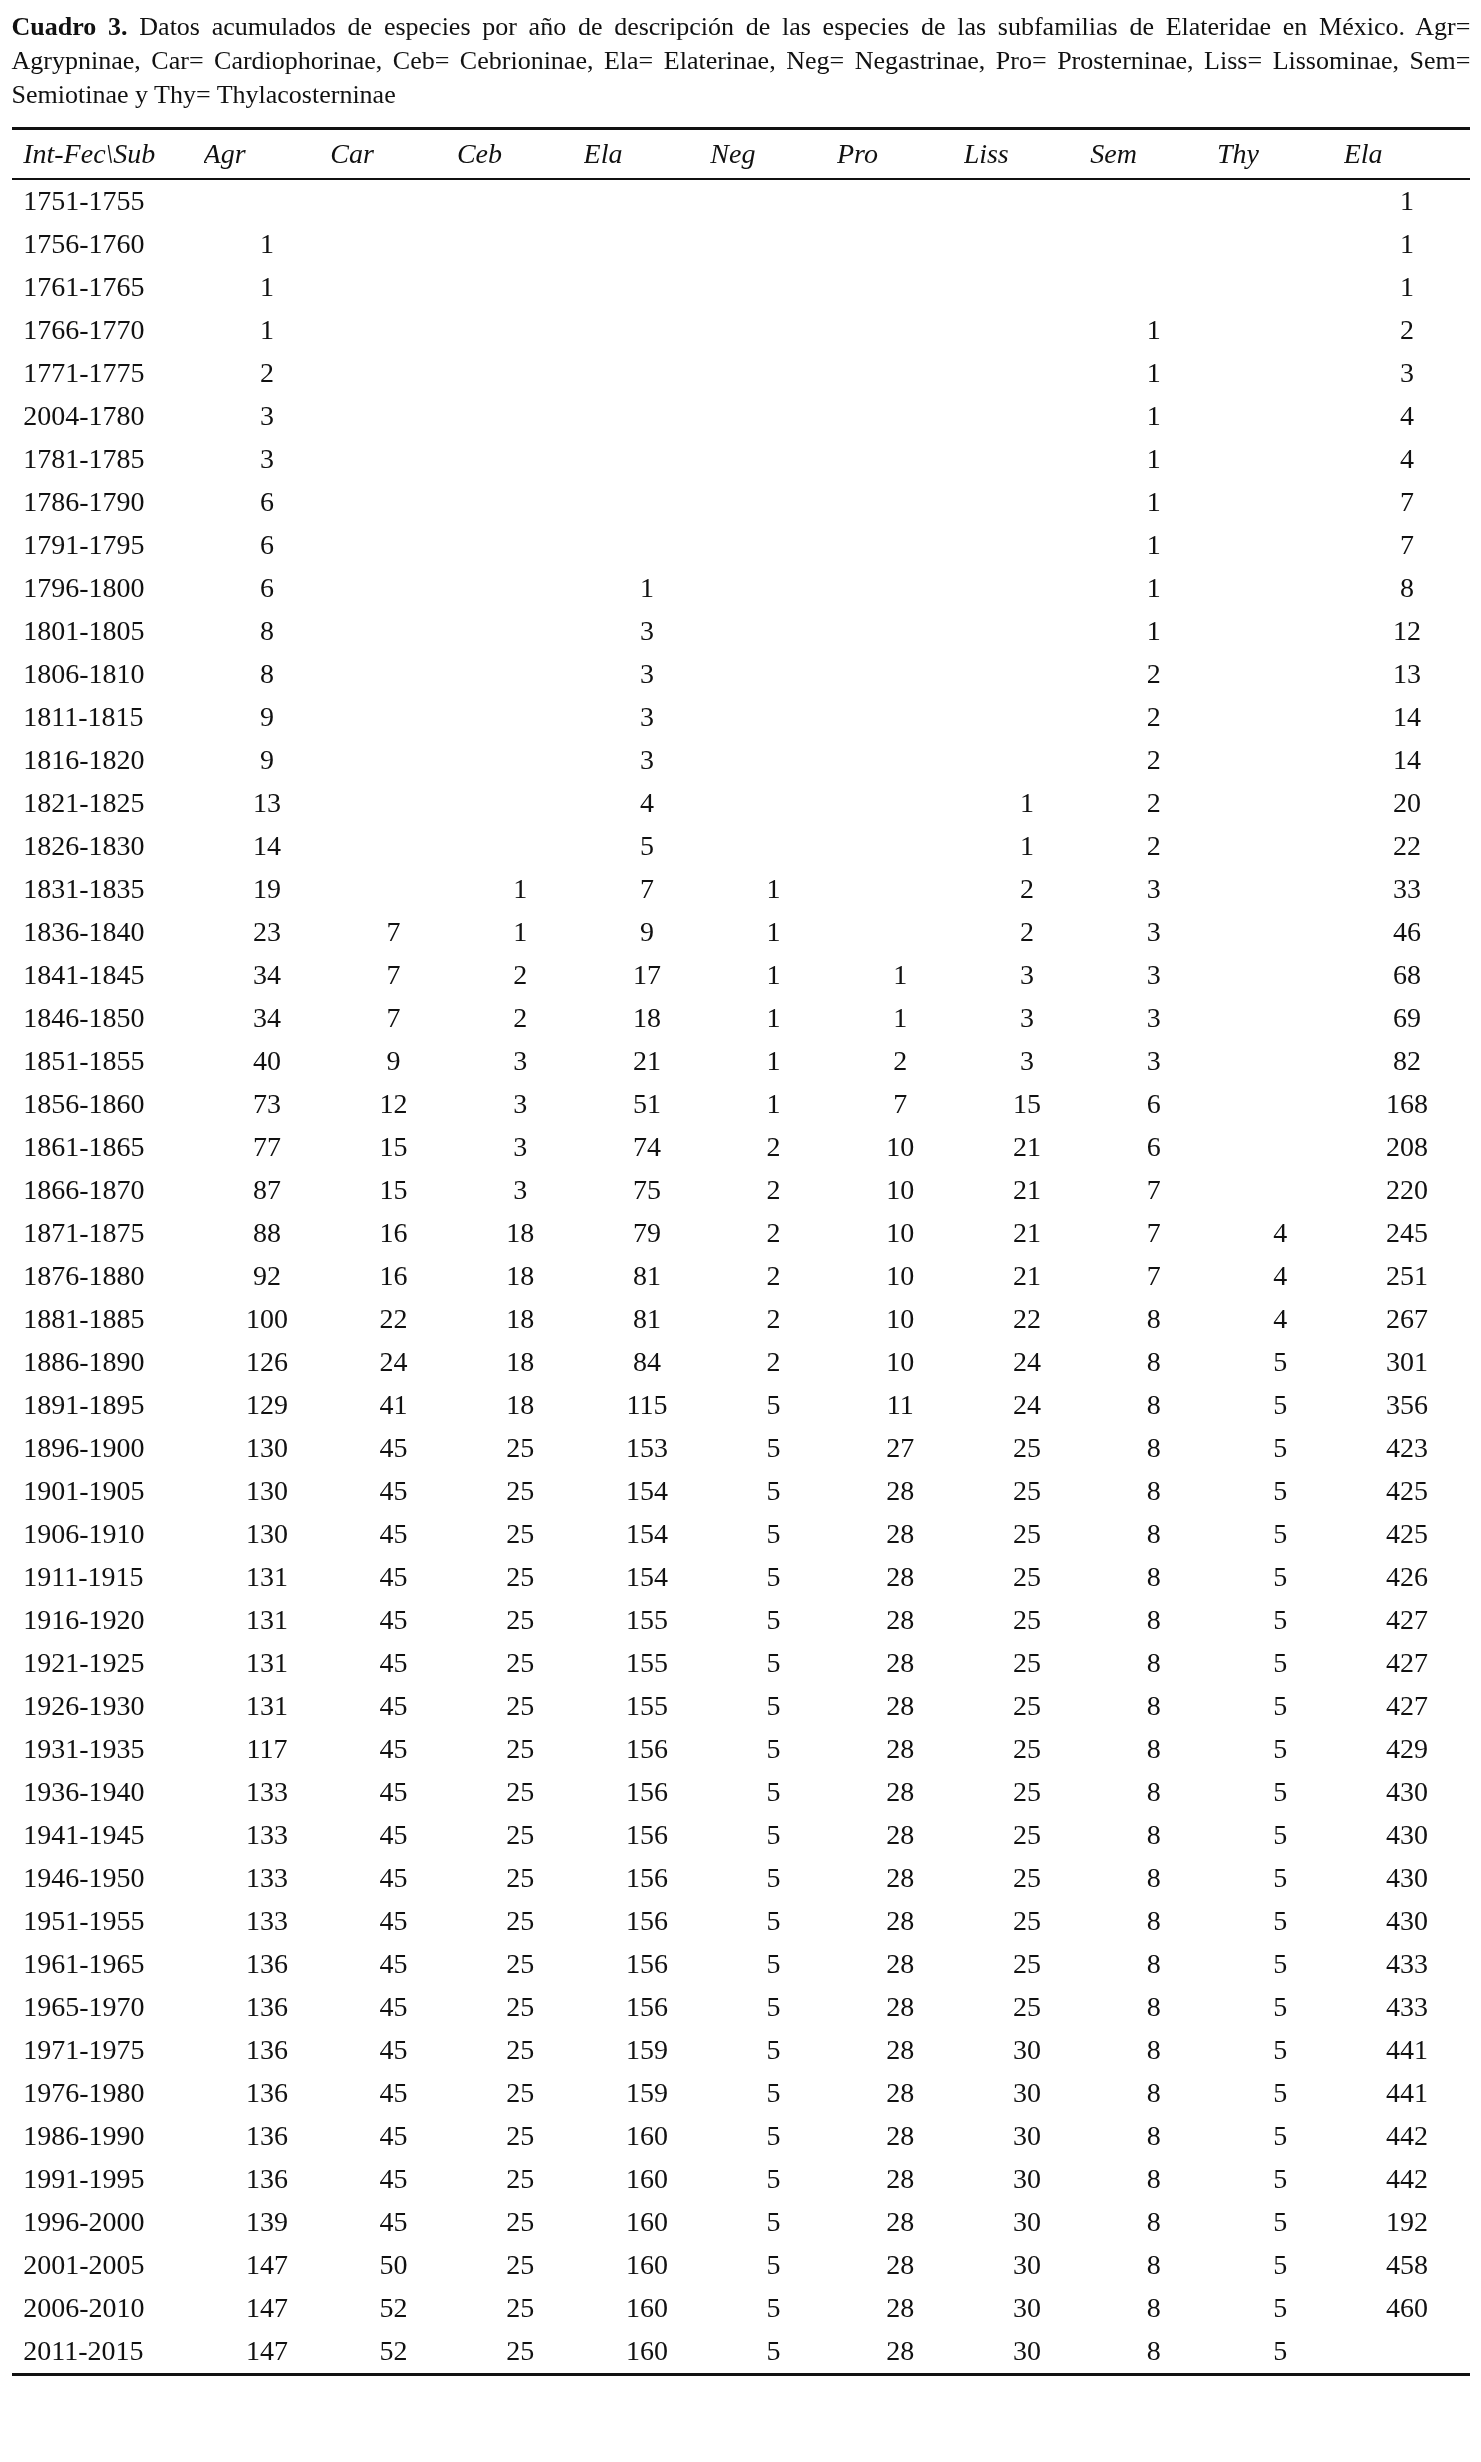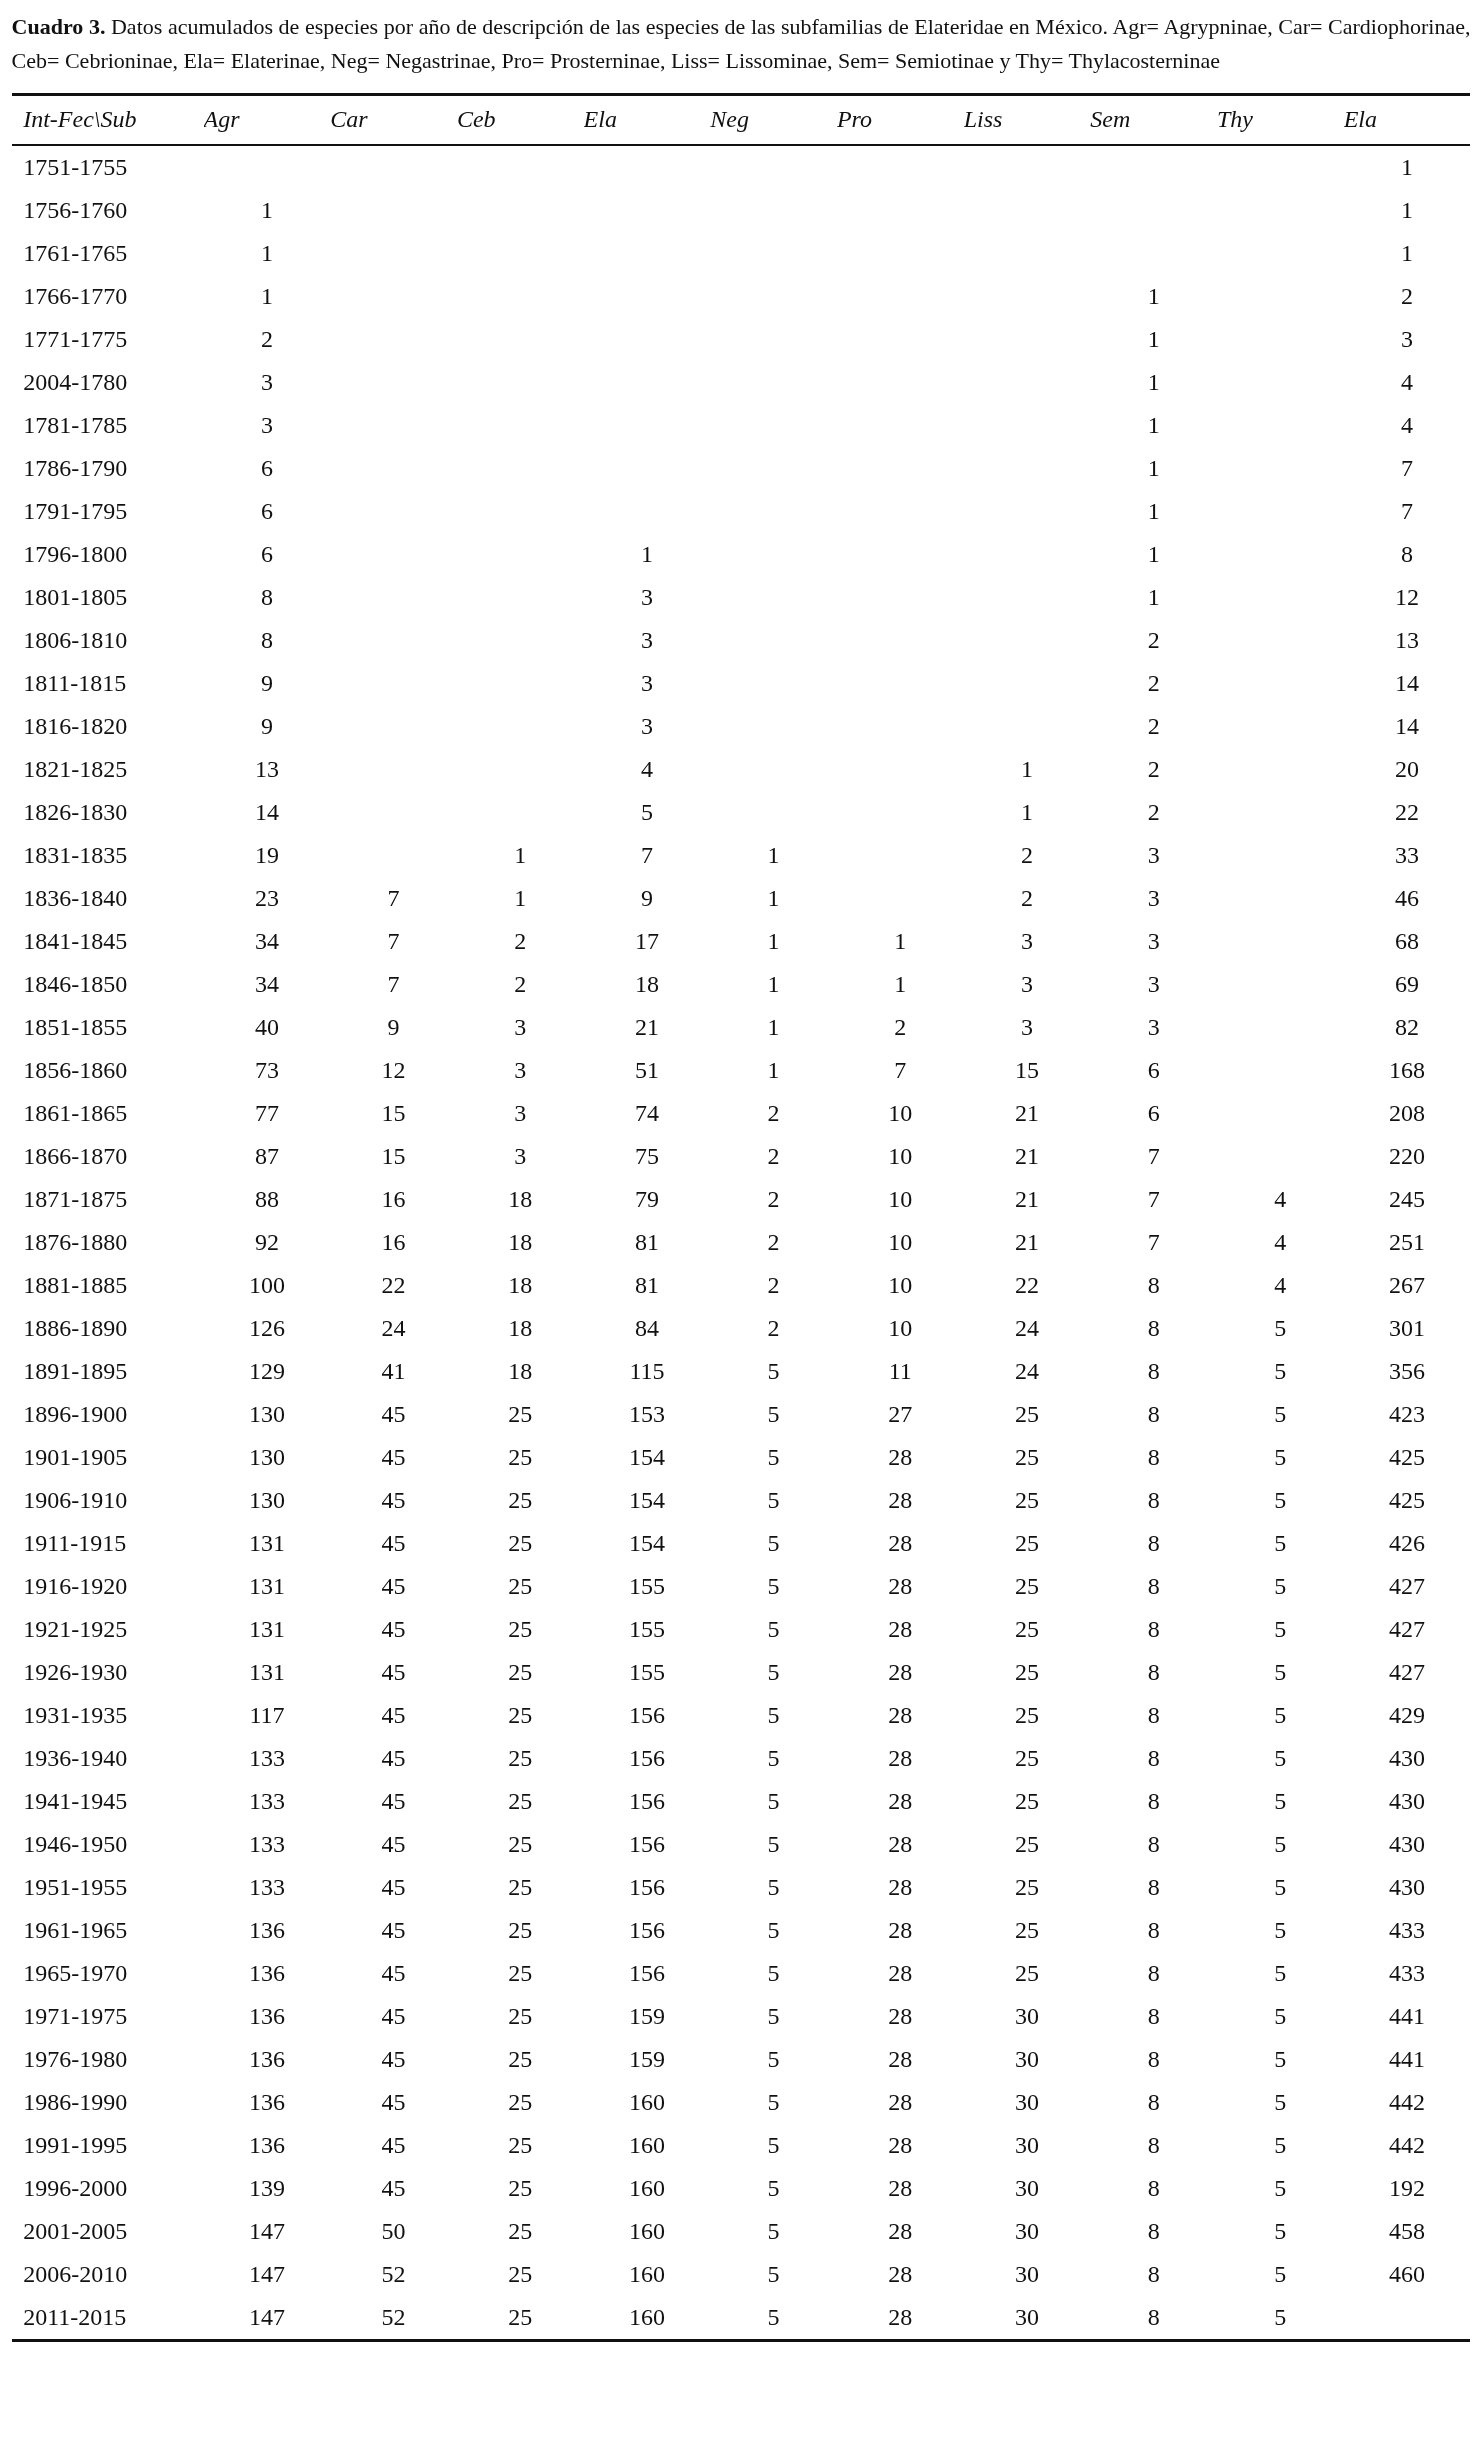--- a/index.html
+++ b/index.html
@@ -8,34 +8,34 @@
     height: 2462px;
     box-sizing: border-box;
     background: #ffffff;
     color: #111111;
     font-family: "Liberation Serif", "DejaVu Serif", serif;
     padding: 10px 11.6px 0 11.6px;
     overflow: hidden;
   }
   .caption {
     margin: 0;
-    font-size: 22px;
+    font-size: 26px;
     line-height: 34px;
     text-align: justify;
     color: #111111;
   }
   .caption b { font-weight: bold; }
   table.datatable {
     width: 100%;
     margin-top: 14.5px;
     border-collapse: collapse;
     table-layout: fixed;
     border-top: 3.6px solid #111111;
     border-bottom: 3.6px solid #111111;
-    font-size: 24px;
+    font-size: 28px;
     color: #111111;
   }
   table.datatable thead th {
     font-style: italic;
     font-weight: normal;
     text-align: left;
     vertical-align: middle;
     height: 48px;
     border-bottom: 2.9px solid #111111;
     padding: 0;

